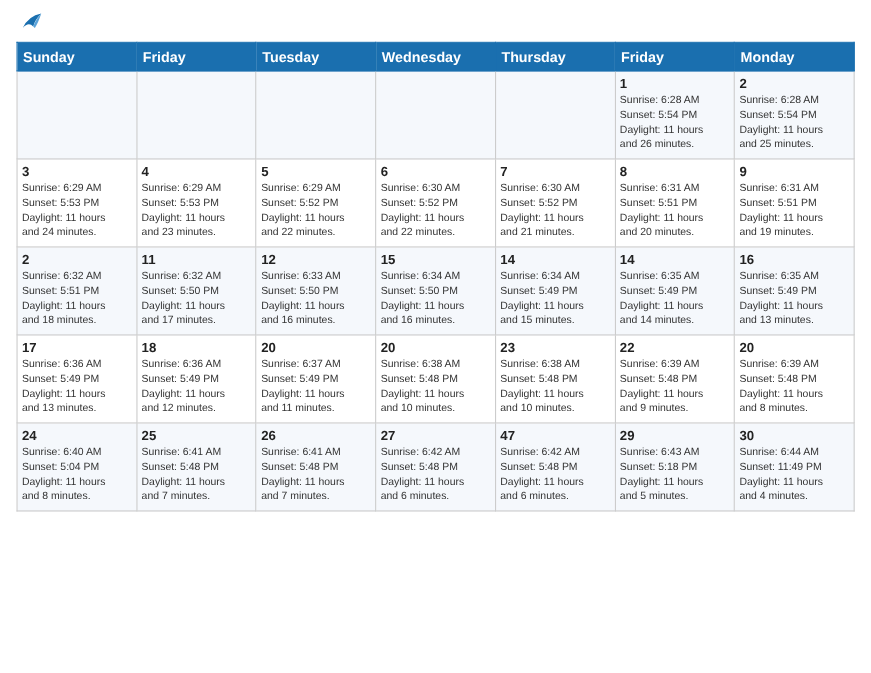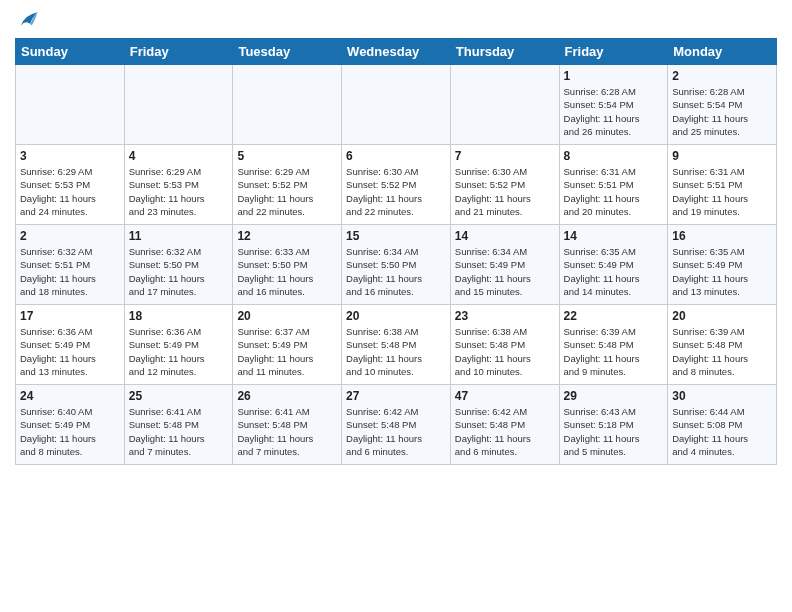--- a/index.html
+++ b/index.html
@@ -315,21 +315,21 @@
             <div class="day-info" style="white-space: pre-line;">Sunrise: 6:39 AM
 Sunset: 5:48 PM
 Daylight: 11 hours
 and 8 minutes.</div>
           </td>
         </tr>
         <tr>
           <td>
             <span class="day-num">24</span>
             <div class="day-info" style="white-space: pre-line;">Sunrise: 6:40 AM
-Sunset: 5:49 PM
+Sunset: 5:04 PM
 Daylight: 11 hours
 and 8 minutes.</div>
           </td>
           <td>
             <span class="day-num">25</span>
             <div class="day-info" style="white-space: pre-line;">Sunrise: 6:41 AM
 Sunset: 5:48 PM
 Daylight: 11 hours
 and 7 minutes.</div>
           </td>
@@ -357,20 +357,20 @@
           <td>
             <span class="day-num">29</span>
             <div class="day-info" style="white-space: pre-line;">Sunrise: 6:43 AM
 Sunset: 5:18 PM
 Daylight: 11 hours
 and 5 minutes.</div>
           </td>
           <td>
             <span class="day-num">30</span>
             <div class="day-info" style="white-space: pre-line;">Sunrise: 6:44 AM
-Sunset: 5:08 PM
+Sunset: 11:49 PM
 Daylight: 11 hours
 and 4 minutes.</div>
           </td>
         </tr>
       </tbody>
   </table>
 </div>
 
 </body></html>

